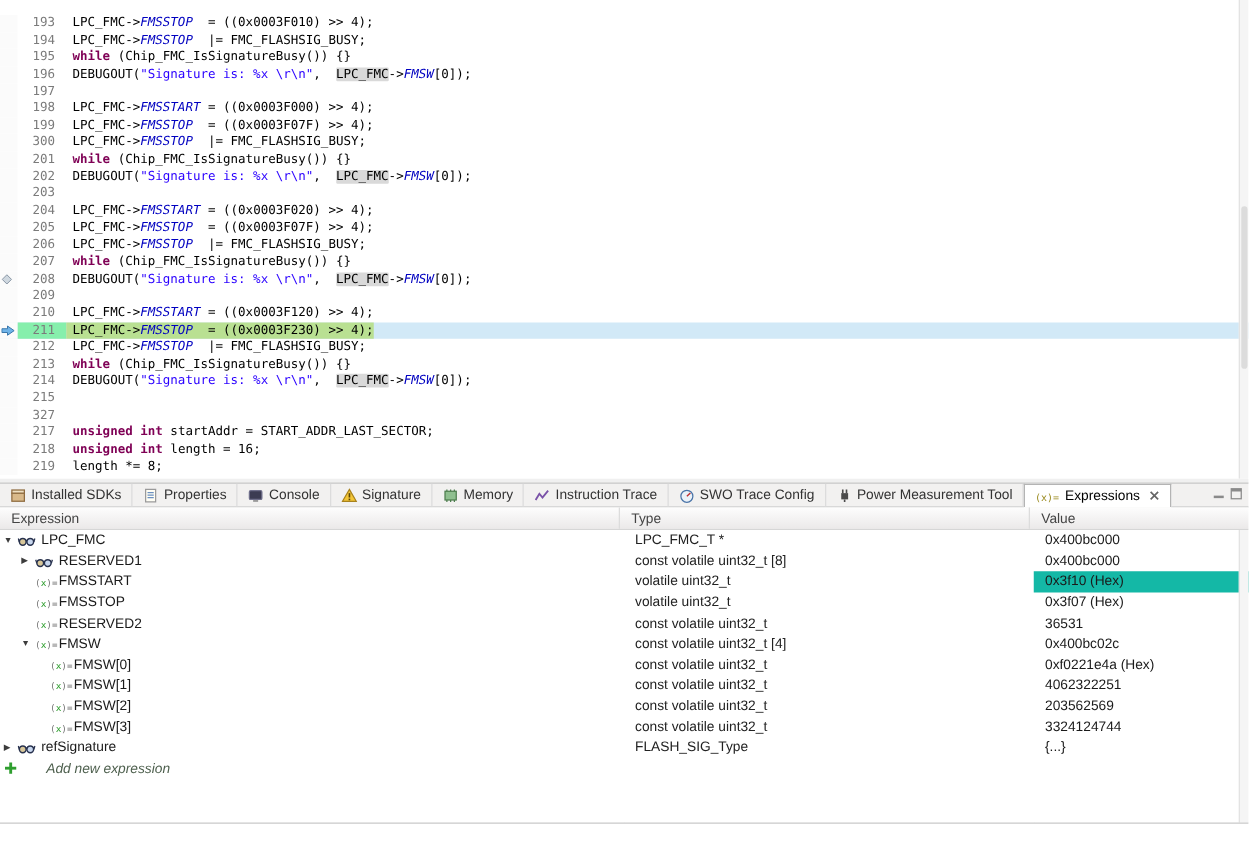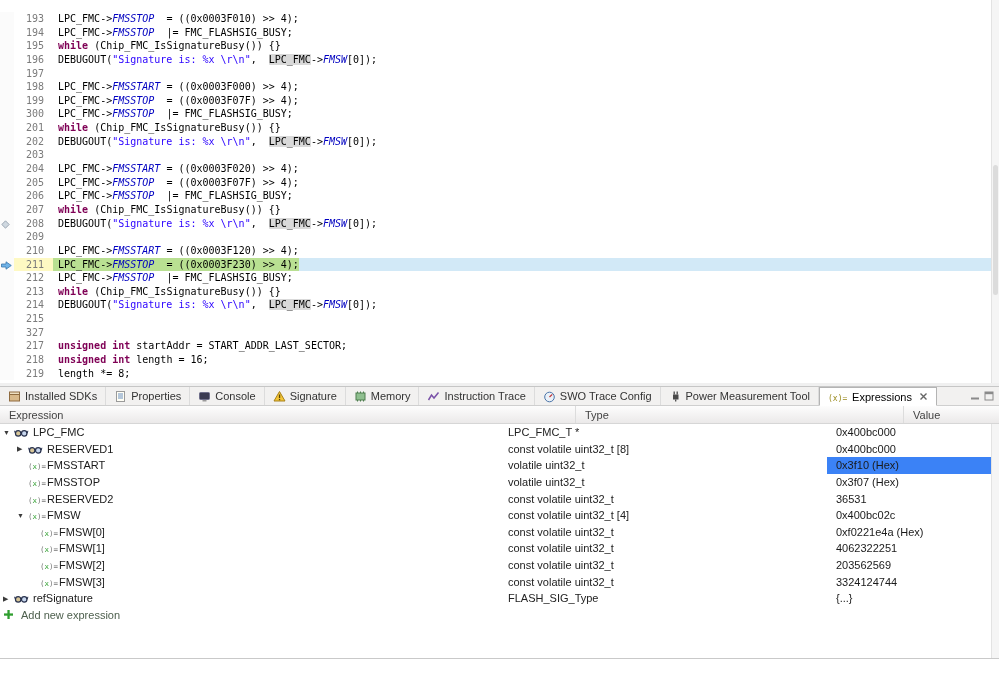--- a/index.html
+++ b/index.html
@@ -14,21 +14,21 @@
   .lmargin{flex:0 0 14px;background:#fbfbfb;position:relative;}
   .lmargin .icon{position:absolute;left:1px;top:2px;}
   .lno{flex:0 0 30px;text-align:right;padding-right:9px;color:#7b7b7b;}
   .ctext{padding-left:5px;}
   .sg-p{color:#000;}
   .sg-k{color:#7f0055;font-weight:bold;}
   .sg-f{color:#0000c0;font-style:italic;}
   .sg-s{color:#2a00ff;}
   .sg-o{background:#d9d9d9;border-radius:1px;}
   .cline.current{background:#d2e9f7;}
-  .cline.current .lno{background:#fef9c3;}
+  .cline.current .lno{background:#86efac;}
   .cline.current .ctext{background:#b9e092;}
   .cline.current .lmargin{background:#fbfbfb;}
   .ed-scroll{position:absolute;top:0;right:0;width:8px;height:383px;background:#f5f5f5;
              border-left:1px solid #e3e3e3;box-sizing:border-box;}
   .ed-thumb{position:absolute;left:1px;right:1px;top:165px;height:130px;background:#dcdcdc;border-radius:3px;}
 
   
   .sash{position:absolute;top:383px;left:0;right:0;height:3px;background:#f0f0f0;}
 
   
@@ -42,36 +42,36 @@
   .tab .icon svg{display:block;}
   .tab .close{margin-left:3px;}
   .tabbar-controls{margin-left:auto;display:flex;align-items:center;gap:4px;padding:0 5px;}
 
   
   .thead{position:absolute;top:406px;left:0;right:0;height:18px;
          background:linear-gradient(#fdfdfd,#ebe9e9);border-bottom:1px solid #d6d6d6;
          display:flex;font-size:11px;color:#444;box-sizing:border-box;}
   .th{box-sizing:border-box;padding-left:9px;border-right:1px solid #dcdcdc;height:100%;
       display:flex;align-items:center;}
-  .th.c-exp{width:576px;} .th.c-type{width:328px;} .th.c-val{flex:1;border-right:none;}
+  .th.c-exp{width:496px;} .th.c-type{width:328px;} .th.c-val{flex:1;border-right:none;}
 
   
   .tbody{position:absolute;top:424px;left:0;right:0;height:234px;background:#fff;}
   .vline{position:absolute;top:424px;height:234px;width:1px;background:#ededed;}
   .trow{display:flex;height:16.6px;align-items:center;font-size:11px;color:#1a1a1a;position:relative;}
   .cell{box-sizing:border-box;height:100%;display:flex;align-items:center;overflow:hidden;white-space:nowrap;}
   .cell.exp{width:499px;}
   .cell.type{width:328px;padding-left:9px;color:#222;}
   .cell.val{flex:1;padding-left:9px;}
-  .cell.val.changed{background:#3b82f6;}
+  .cell.val.changed{background:#14b8a6;}
   .lvl0{padding-left:3px;} .lvl1{padding-left:17px;} .lvl2{padding-left:29px;}
   .expander{flex:0 0 11px;font-size:7px;color:#3c3c3c;line-height:1;}
   .exp .icon{flex:0 0 18px;display:inline-flex;align-items:center;}
   .exp-label{margin-left:1px;}
-  .add-label{margin-left:0;color:#4d5f4d;}
+  .add-label{margin-left:16px;font-style:italic;color:#4d5f4d;}
   .tb-scroll{position:absolute;top:424px;right:0;width:8px;height:234px;background:#f5f5f5;
              border-left:1px solid #e3e3e3;box-sizing:border-box;}
   .panel-bottom{position:absolute;top:658px;left:0;right:0;height:1px;background:#c9c9c9;}
 </style>
 </head>
 <body>
 
 <div class="app">
 
   <div class="editor">

